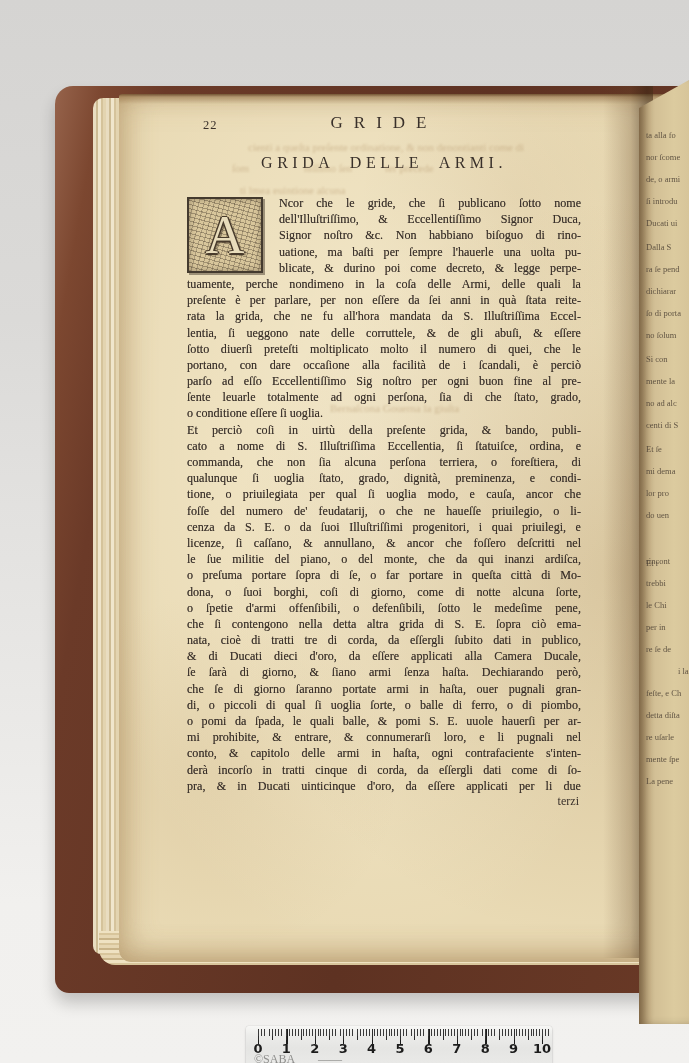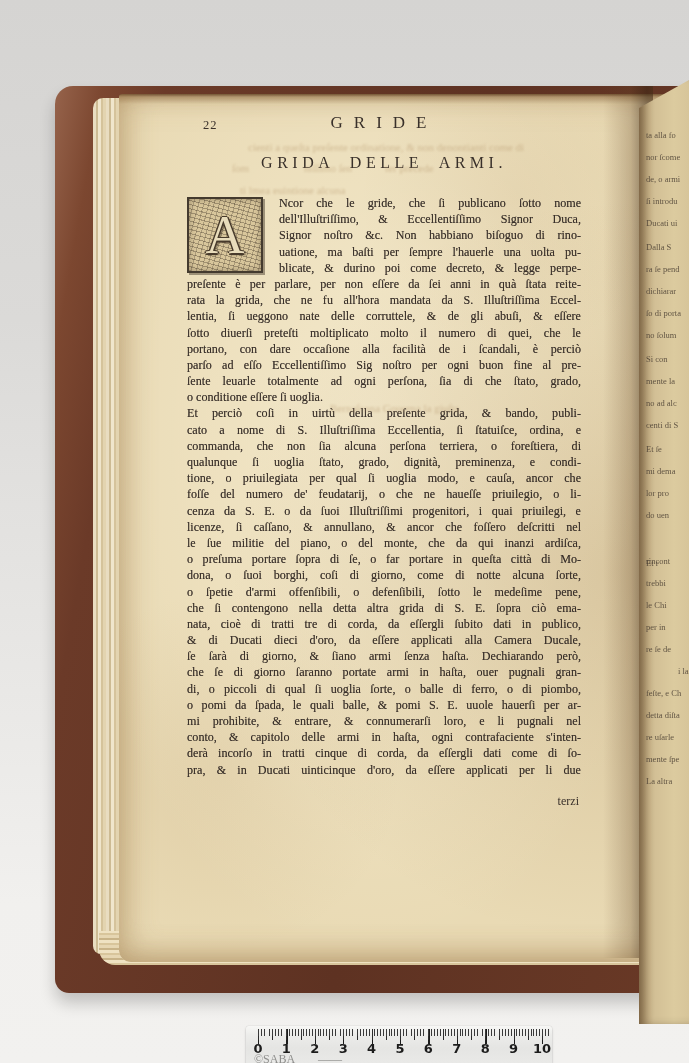--- a/index.html
+++ b/index.html
@@ -80,20 +80,21 @@
       <div class="pgtitle">GRIDA DELLE ARMI.</div>
       <div class="dropcap">
         <span>A</span>
       </div>
       <div class="text-block">
           <div class="tline indent">Ncor che le gride, che ſi publicano ſotto nome</div>
           <div class="tline indent">dell'Illuſtriſſimo, &amp; Eccellentiſſimo Signor Duca,</div>
           <div class="tline indent">Signor noſtro &amp;c.  Non habbiano biſoguo di rino-</div>
           <div class="tline indent">uatione, ma baſti per ſempre l'hauerle una uolta pu-</div>
           <div class="tline indent">blicate, &amp; durino poi come decreto, &amp; legge perpe-</div>
+          <div class="tline">tuamente, perche nondimeno in la coſa delle Armi, delle quali la</div>
           <div class="tline">preſente è per parlare, per non eſſere da ſei anni in quà ſtata reite-</div>
           <div class="tline">rata la grida, che ne fu all'hora mandata da S. Illuſtriſſima Eccel-</div>
           <div class="tline">lentia, ſi ueggono nate delle corruttele, &amp; de gli abuſi, &amp; eſſere</div>
           <div class="tline">ſotto diuerſi preteſti moltiplicato molto il numero di quei, che le</div>
           <div class="tline">portano, con dare occaſione alla facilità de i ſcandali, è perciò</div>
           <div class="tline">parſo ad eſſo Eccellentiſſimo Sig noſtro per ogni buon fine al pre-</div>
           <div class="tline">ſente leuarle totalmente ad ogni perſona, ſia di che ſtato, grado,</div>
           <div class="tline lastleft">o conditione eſſere ſi uoglia.</div>
           <div class="tline">Et perciò coſi in uirtù della preſente grida, &amp; bando, publi-</div>
           <div class="tline">cato a nome di S. Illuſtriſſima Eccellentia, ſi ſtatuiſce, ordina, e</div>
@@ -146,21 +147,21 @@
           <div class="frag" style="top: 480px;">rincont</div>
           <div class="frag" style="top: 502px;">trebbi</div>
           <div class="frag" style="top: 524px;">le Chi</div>
           <div class="frag" style="top: 546px;">per in</div>
           <div class="frag" style="top: 568px;">re ſe de</div>
           <div class="frag" style="top: 590px; margin-left: 32px;">i laſciar</div>
           <div class="frag" style="top: 612px;">feſte, e Ch</div>
           <div class="frag" style="top: 634px;">detta diſta</div>
           <div class="frag" style="top: 656px;">re uſarle</div>
           <div class="frag" style="top: 678px;">mente ſpe</div>
-          <div class="frag" style="top: 700px;">La altra</div>
+          <div class="frag" style="top: 700px;">La pene</div>
         </div>
     </div>
   </div>
   <div>
       <div class="ghost" style="left: 248px; top: 141px;">cienti a queſta preſente ordinatione, &amp; non denontianti come di</div>
       <div class="ghost" style="left: 232px; top: 162px;">ſom                    niſſimo ſen            ter precede</div>
       <div class="ghost" style="left: 240px; top: 184px;">ti lmea euintione alcuna</div>
       <div class="ghost" style="left: 330px; top: 402px;">Bernaſcona Gouerna la giuſta</div>
     </div>
   <div class="ruler">

